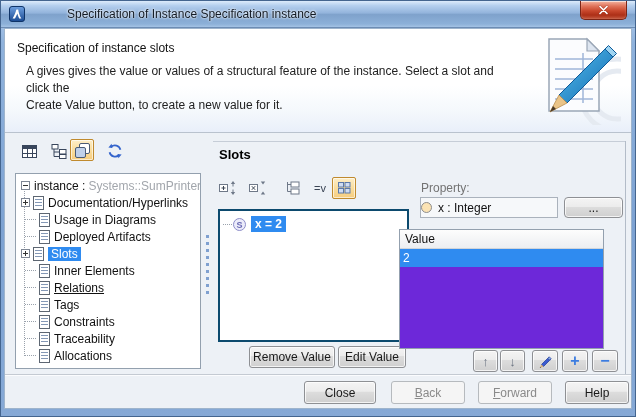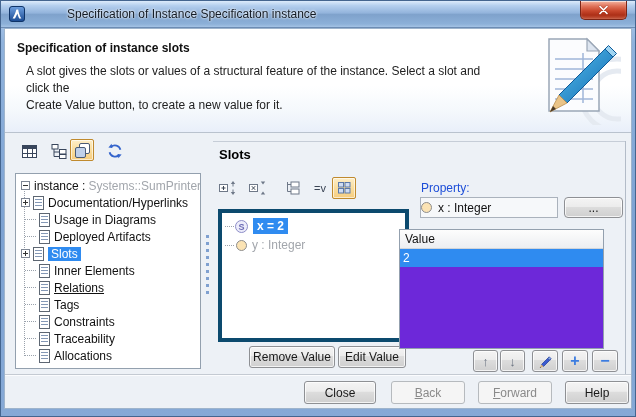--- a/index.html
+++ b/index.html
@@ -25,21 +25,21 @@
     box-shadow:inset 0 1px 0 rgba(255,255,255,.55), inset 0 0 2px rgba(255,255,255,.3);
     display:flex; align-items:center; justify-content:center; cursor:default; }
 
   
   .content { position:absolute; left:3px; top:27px; width:628px; height:381px;
     background:#edf1f6; border:1px solid #9eb4cc; }
 
   .header { position:absolute; left:0; top:0; width:626px; height:104px;
     background:linear-gradient(180deg,#ffffff 0%,#ffffff 55%,#f4f8fc 80%,#e9effa 100%);
     border-bottom:1px solid #b9c2ce; overflow:hidden; }
-  .h-title { position:absolute; left:12px; top:12px; font-size:12px; font-weight:bold; color:#111; }
+  .h-title { position:absolute; left:12px; top:12px; font-size:12px; font-weight:normal; color:#111; }
   .h-desc { position:absolute; left:21px; top:34px; width:470px; font-size:12px; color:#222; line-height:17px; }
   .h-desc span { display:block; }
   .doc-art { position:absolute; right:10px; top:4px; width:92px; height:92px; }
 
   
   .hline { position:absolute; height:1px; background:#c6cdd7; }
   .vline { position:absolute; width:1px; background:#b3bcc8; }
 
   
   .tool-btn { position:absolute; width:24px; height:22px; display:flex; align-items:center;
@@ -69,21 +69,21 @@
   .tlabel .typ { color:#a2a6ac; margin-left:3px; }
   .sel-label { background:#2f8bf0; color:#fff; padding:0 3px; }
 
   
   .splitter { position:absolute; left:200px; top:206px; width:5px; height:62px;
     background:repeating-linear-gradient(180deg,#7fa0d0 0 3px,transparent 3px 7px);
     background-size:3px 100%; background-repeat:no-repeat; background-position:center top; }
 
   
   .slot-box { position:absolute; left:213px; top:180px; width:191px; height:133px;
-    background:#fff; border:4px solid #0c4a6e; overflow:hidden; }
+    background:#fff; border:2px solid #0c4a6e; overflow:hidden; }
   .srow { position:absolute; left:1px; right:1px; height:18px; display:flex;
     align-items:center; font-size:12px; white-space:nowrap; }
   .sstub { width:9px; height:1px; border-top:1px dotted #9aa2ac; margin-left:2px; flex:none; }
   .icon-slot-s { width:13px; height:13px; border:1px solid #8d8dc8; border-radius:50%;
     background:#ececfa; color:#6a6ab4; font-size:9px; font-weight:bold; line-height:12px;
     text-align:center; margin-left:1px; flex:none; }
   .icon-slot-s::before { content:"S"; }
   .icon-slot-empty { width:11px; height:11px; border:1px solid #8d8d8d; border-radius:50%;
     background:#fbe3b4; margin-left:2px; flex:none; }
   .slabel { margin-left:5px; color:#111; }
@@ -95,21 +95,21 @@
     border:1px solid #8e9094; border-radius:3px; font-size:12px; color:#1a1a1a;
     background:linear-gradient(180deg,#f4f4f4 0%,#ececec 45%,#dddddd 46%,#cfcfcf 100%);
     box-shadow:inset 0 0 0 1px rgba(255,255,255,.75); cursor:default; }
   .b7 .lbl { display:block; }
   .b7.disabled { background:#f5f5f5; border-color:#b6babe; color:#8a8a8a; box-shadow:none; }
   .b7.accesskey .lbl::first-letter { text-decoration:underline; }
   .blue-glyph { color:#3c7ce0; font-size:16px; font-weight:bold; line-height:1; }
   .gray-glyph { color:#6a7280; font-size:13px; line-height:1; }
 
   
-  .prop-label { position:absolute; left:416px; top:152px; font-size:12px; color:#1d4ed8; }
+  .prop-label { position:absolute; left:416px; top:152px; font-size:12px; color:#737373; }
   .prop-field { position:absolute; left:415px; top:168px; width:138px; height:21px;
     background:#f6f8fa; border:1px solid #aab2bc; display:flex; align-items:center;
     font-size:12px; color:#111; }
   .prop-field .icon-slot-empty { margin:0 6px 0 0; }
   .value-table { position:absolute; left:394px; top:200px; width:205px; height:120px;
     background:#6d28d9; border:1px solid #93a0ae; overflow:hidden; }
   .vt-header { position:absolute; left:0; top:0; right:0; height:19px;
     background:linear-gradient(180deg,#fdfdfd,#eceef1); border-bottom:1px solid #cfd4da;
     font-size:12px; color:#111; padding:2px 0 0 5px; }
   .vt-row { position:absolute; left:0; top:19px; right:0; height:18px;
@@ -144,21 +144,21 @@
         <path d="M2 1.5 L9 8.5 M9 1.5 L2 8.5" stroke="#ffffff" stroke-width="1.7" stroke-linecap="round"></path>
       </svg>
     </div>
   </div>
 
   <div class="content">
 
     <div class="header">
       <div class="h-title">Specification of instance slots</div>
       <div class="h-desc">
-        <span>A slot gives the slots or values of a structural feature of the instance. Select a slot and click the</span>
+        <span>A gives gives the value or values of a structural feature of the instance. Select a slot and click the</span>
         <span>Create Value button, to create a new value for it.</span>
       </div>
       <div class="doc-art">
         <svg width="92" height="92" viewBox="0 0 92 92">
           <defs>
               <linearGradient id="penb" x1="0" y1="0" x2="1" y2="1">
             <stop offset="0" stop-color="#55c0ee"></stop>
                 <stop offset="1" stop-color="#1268b0"></stop>
           </linearGradient>
             </defs>
@@ -323,25 +323,20 @@
         <rect x="7" y="6.5" width="5" height="4.5" fill="#cfdcf2" stroke="#5a78a8"></rect>
       </svg>
     </div>
 
     <div class="slot-box">
       <div class="srow" style="top:4px;">
         <span class="sstub"></span>
         <span class="icon-slot-s"></span>
         <span class="slabel sel">x = 2</span>
       </div>
-      <div class="srow" style="top:23px;">
-        <span class="sstub"></span>
-        <span class="icon-slot-empty"></span>
-        <span class="slabel gray">y : Integer</span>
-      </div>
     </div>
 
     <div class="b7" style="left:244px; top:317px; width:86px; height:22px;">
       <span class="lbl">Remove Value</span>
     </div>
     <div class="b7" style="left:333px; top:317px; width:68px; height:22px;">
       <span class="lbl">Edit Value</span>
     </div>
 
     <div class="prop-label">Property:</div>

